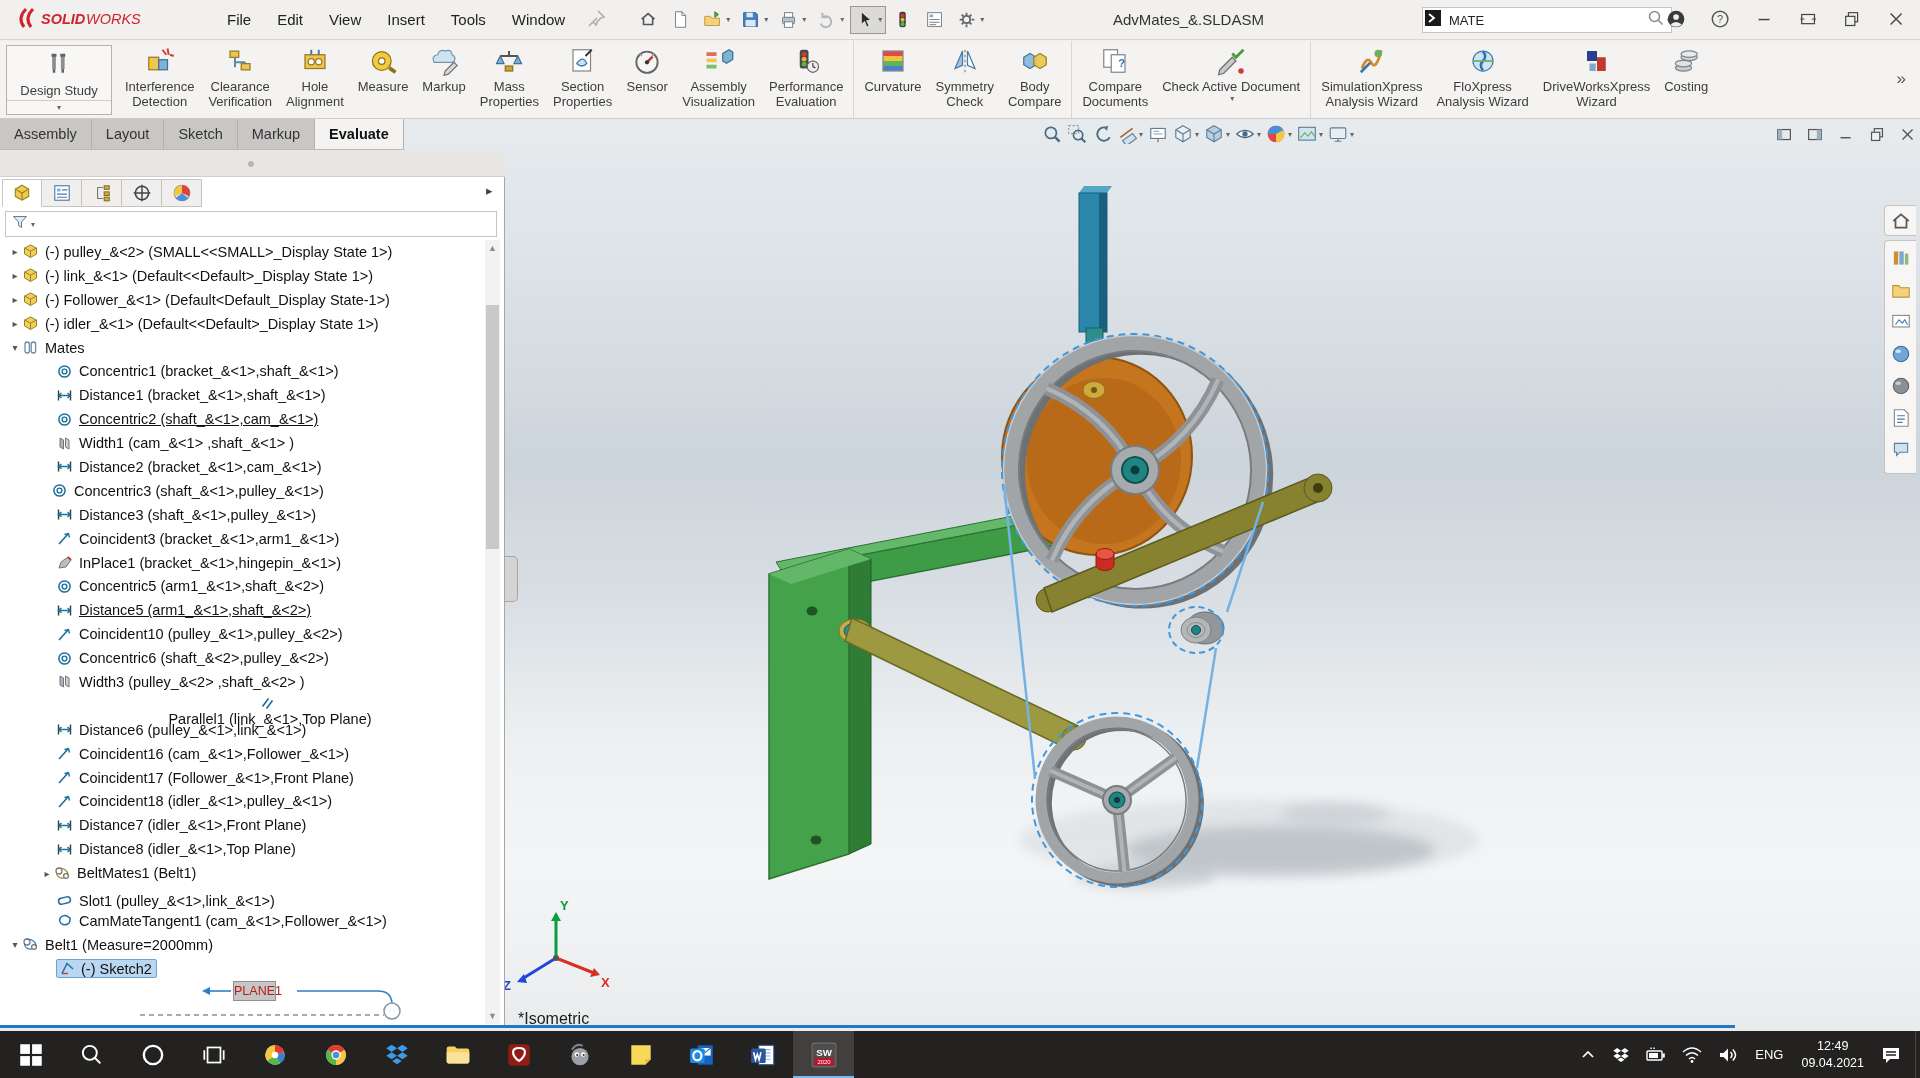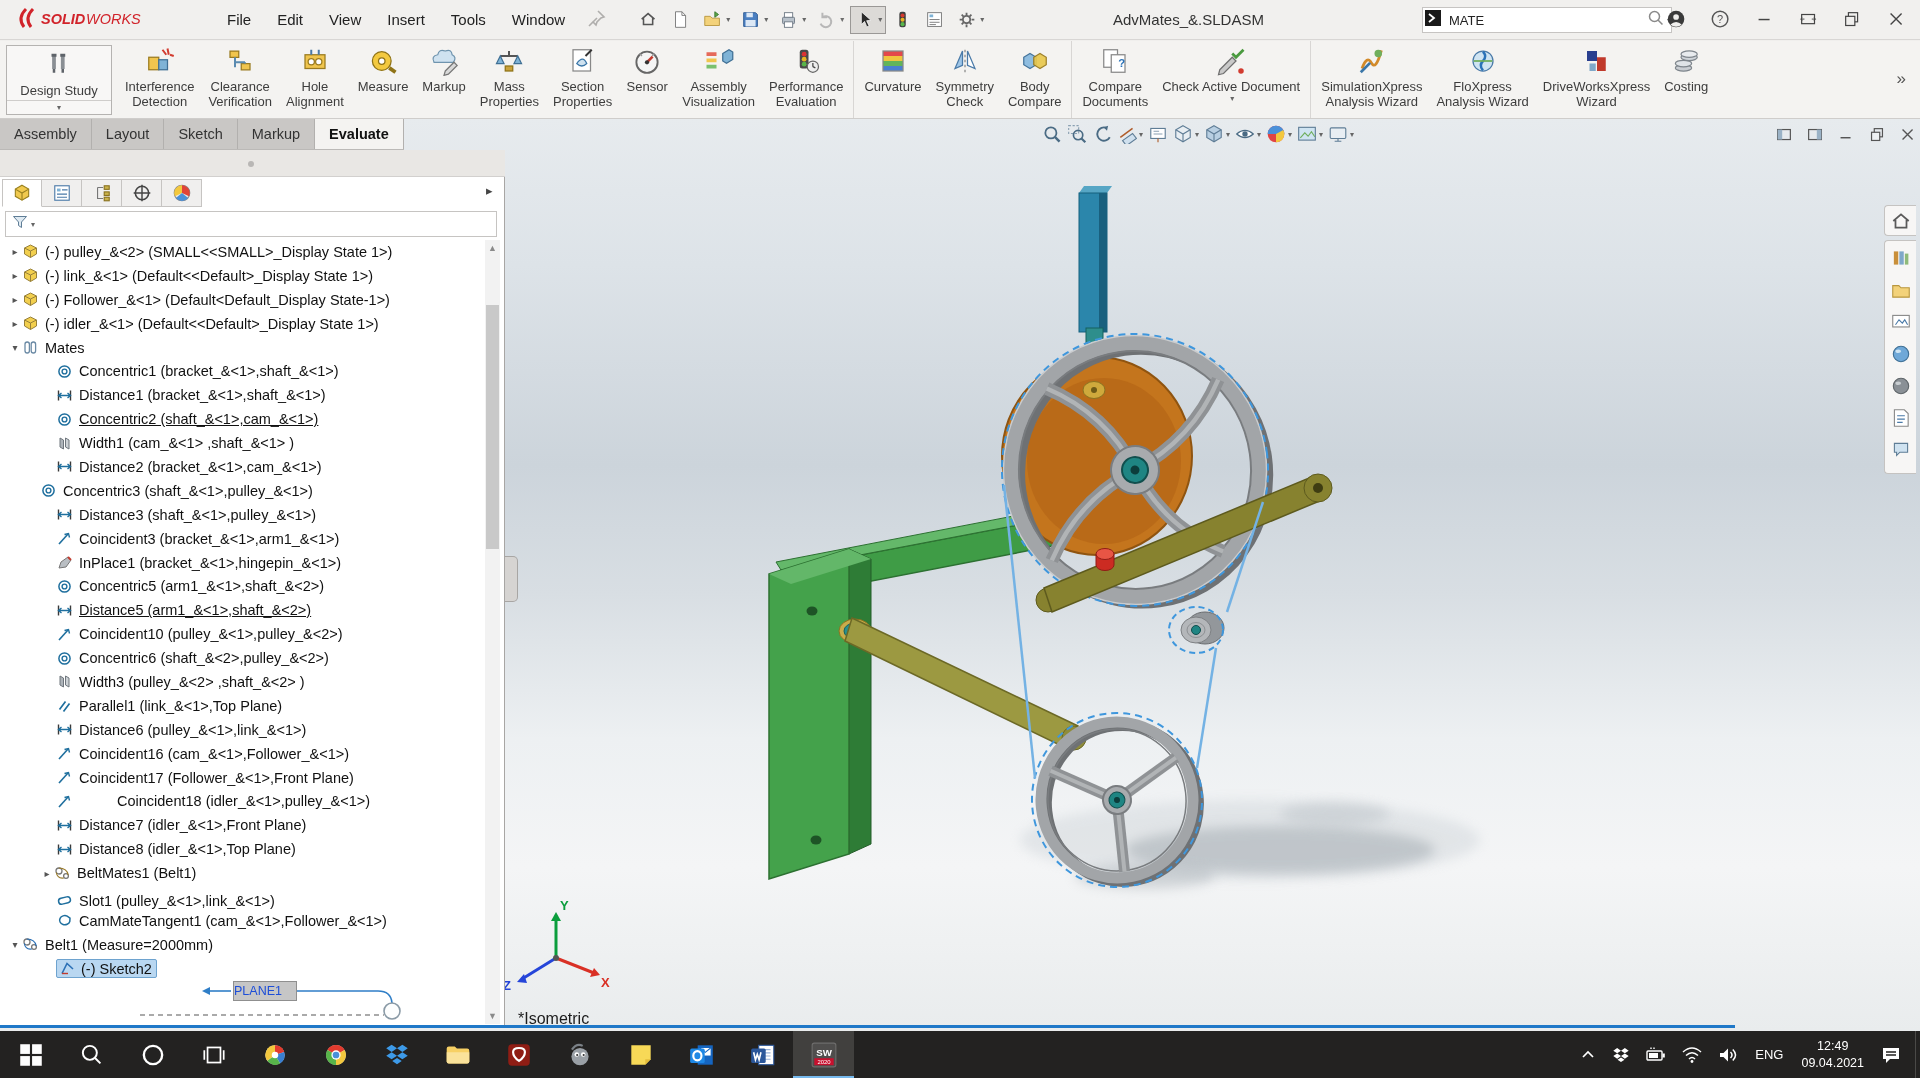--- a/index.html
+++ b/index.html
@@ -59,21 +59,21 @@
   .fmtab:first-child { border-left:1px solid #c6c4c2; }
   .fmtab.active { background:#fff; border-bottom-color:#fff; }
   #fmexpand { position:absolute; left:486px; top:6px; font-size:13px; color:#444; }
   #fmfilter { position:absolute; left:5px; top:34px; width:492px; height:26px; border:1px solid #c6c4c2; background:#fff; display:flex; align-items:center; padding-left:5px; }
   #fmrows { position:absolute; left:0; top:63px; width:484px; }
   .trow { display:flex; align-items:center; height:23.9px; font-size:14.5px; color:#111; white-space:nowrap; }
   .trow .arr { width:14px; font-size:10px; color:#555; text-align:center; flex:0 0 14px; }
   .trow .tic { display:flex; align-items:center; margin-right:6px; flex:0 0 17px; }
   .trow .sel { display:flex; align-items:center; background:#b9d7f1; border:1px solid #6ea3cf; border-radius:2px; padding:0 4px 0 2px; }
   .trow .sel .tic { margin-right:5px; }
-  #plane1 { position:absolute; left:233px; top:804px; width:64px; height:20px; background:#c6c6c6; border:1px solid #8f8f8f; font-size:12.5px; color:#1d4ed8; line-height:18px; }
+  #plane1 { position:absolute; left:233px; top:804px; width:43px; height:20px; background:#c6c6c6; border:1px solid #8f8f8f; font-size:12.5px; color:#b91c1c; line-height:18px; }
   #callout { position:absolute; left:0; top:0; pointer-events:none; }
   #fmscroll { position:absolute; left:485px; top:63px; width:15px; height:784px; background:#f2f2f2; }
   .sarr { position:absolute; left:0; width:15px; height:16px; background:#f2f2f2; color:#8a8a8a; font-size:9px; text-align:center; line-height:16px; }
   #sthumb { position:absolute; left:1px; top:65px; width:13px; height:244px; background:#c9c9c9; }
 
   #panehandle { position:absolute; left:505px; top:437px; width:13px; height:46px; background:#d6d4d2; border:1px solid #a8a6a4; border-left:none; border-radius:0 5px 5px 0; }
   #taskpane-home { position:absolute; left:1884px; top:86px; width:32px; height:31px; background:#f7f6f5; border:1px solid #c5c3c1; border-right:none; border-radius:4px 0 0 4px; display:flex; align-items:center; justify-content:center; }
   #taskpane { position:absolute; left:1884px; top:121px; width:32px; height:234px; background:#f7f6f5; border:1px solid #c5c3c1; border-right:none; border-radius:4px 0 0 4px; display:flex; flex-direction:column; align-items:center; padding-top:4px; gap:6px; }
   .tpbtn { width:26px; height:26px; display:flex; align-items:center; justify-content:center; }
 
@@ -975,21 +975,21 @@
           </div>
           <div class="trow" style="padding-left: 56px;">
             <span class="tic">
               <svg width="17" height="17" viewBox="0 0 17 17">
                 <path d="M2.5 3.5 v10 M14.5 3.5 v10" stroke="#3a3a3a" stroke-width="1.4"></path>
                 <path d="M2.5 8.5 h12 M5.5 6 L2.5 8.5 L5.5 11 M11.5 6 L14.5 8.5 L11.5 11" fill="none" stroke="#1f6f9e" stroke-width="1.4"></path>
               </svg>
             </span>
             <span>Distance2 (bracket_&amp;&lt;1&gt;,cam_&amp;&lt;1&gt;)</span>
           </div>
-          <div class="trow" style="padding-left: 40px;">
+          <div class="trow" style="padding-left: 51px;">
             <span class="tic">
               <svg width="17" height="17" viewBox="0 0 17 17">
                 <circle cx="8.5" cy="8.5" r="5.6" fill="none" stroke="#1f6f9e" stroke-width="1.5"></circle>
                 <circle cx="8.5" cy="8.5" r="2.4" fill="none" stroke="#1f6f9e" stroke-width="1.4"></circle>
               </svg>
             </span>
             <span>Concentric3 (shaft_&amp;&lt;1&gt;,pulley_&amp;&lt;1&gt;)</span>
           </div>
           <div class="trow" style="padding-left: 56px;">
             <span class="tic">
@@ -1056,21 +1056,21 @@
           </div>
           <div class="trow" style="padding-left: 56px;">
             <span class="tic">
               <svg width="17" height="17" viewBox="0 0 17 17">
                 <path d="M4 3 l3.5 2 v9 l-3.5 -2z" fill="#aeb4ba" stroke="#6f767d"></path>
                 <path d="M9.5 3 l3.5 2 v9 l-3.5 -2z" fill="#cdd2d6" stroke="#6f767d"></path>
               </svg>
             </span>
             <span>Width3 (pulley_&amp;&lt;2&gt; ,shaft_&amp;&lt;2&gt; )</span>
           </div>
-          <div class="trow" style="padding-left: 56px;">
+          <div class="trow" style="padding-left: 56px; flex-direction: column;">
             <span class="tic">
               <svg width="17" height="17" viewBox="0 0 17 17">
                 <path d="M3.5 12.5 L9.5 4.5 M7.5 14.5 L13.5 6.5" stroke="#1f6f9e" stroke-width="1.7"></path>
               </svg>
             </span>
             <span>Parallel1 (link_&amp;&lt;1&gt;,Top Plane)</span>
           </div>
           <div class="trow" style="padding-left: 56px;">
             <span class="tic">
               <svg width="17" height="17" viewBox="0 0 17 17">
@@ -1091,21 +1091,21 @@
           </div>
           <div class="trow" style="padding-left: 56px;">
             <span class="tic">
               <svg width="17" height="17" viewBox="0 0 17 17">
                 <path d="M3 14 L12 4" stroke="#1f6f9e" stroke-width="1.6"></path>
                 <path d="M8.5 4.5 L12.5 3.5 L13.5 7.5" fill="none" stroke="#1f6f9e" stroke-width="1.4"></path>
               </svg>
             </span>
             <span>Coincident17 (Follower_&amp;&lt;1&gt;,Front Plane)</span>
           </div>
-          <div class="trow" style="padding-left: 56px; gap: 38px;">
+          <div class="trow" style="padding-left: 56px;">
             <span class="tic">
               <svg width="17" height="17" viewBox="0 0 17 17">
                 <path d="M3 14 L12 4" stroke="#1f6f9e" stroke-width="1.6"></path>
                 <path d="M8.5 4.5 L12.5 3.5 L13.5 7.5" fill="none" stroke="#1f6f9e" stroke-width="1.4"></path>
               </svg>
             </span>
             <span>Coincident18 (idler_&amp;&lt;1&gt;,pulley_&amp;&lt;1&gt;)</span>
           </div>
           <div class="trow" style="padding-left: 56px;">
             <span class="tic">

